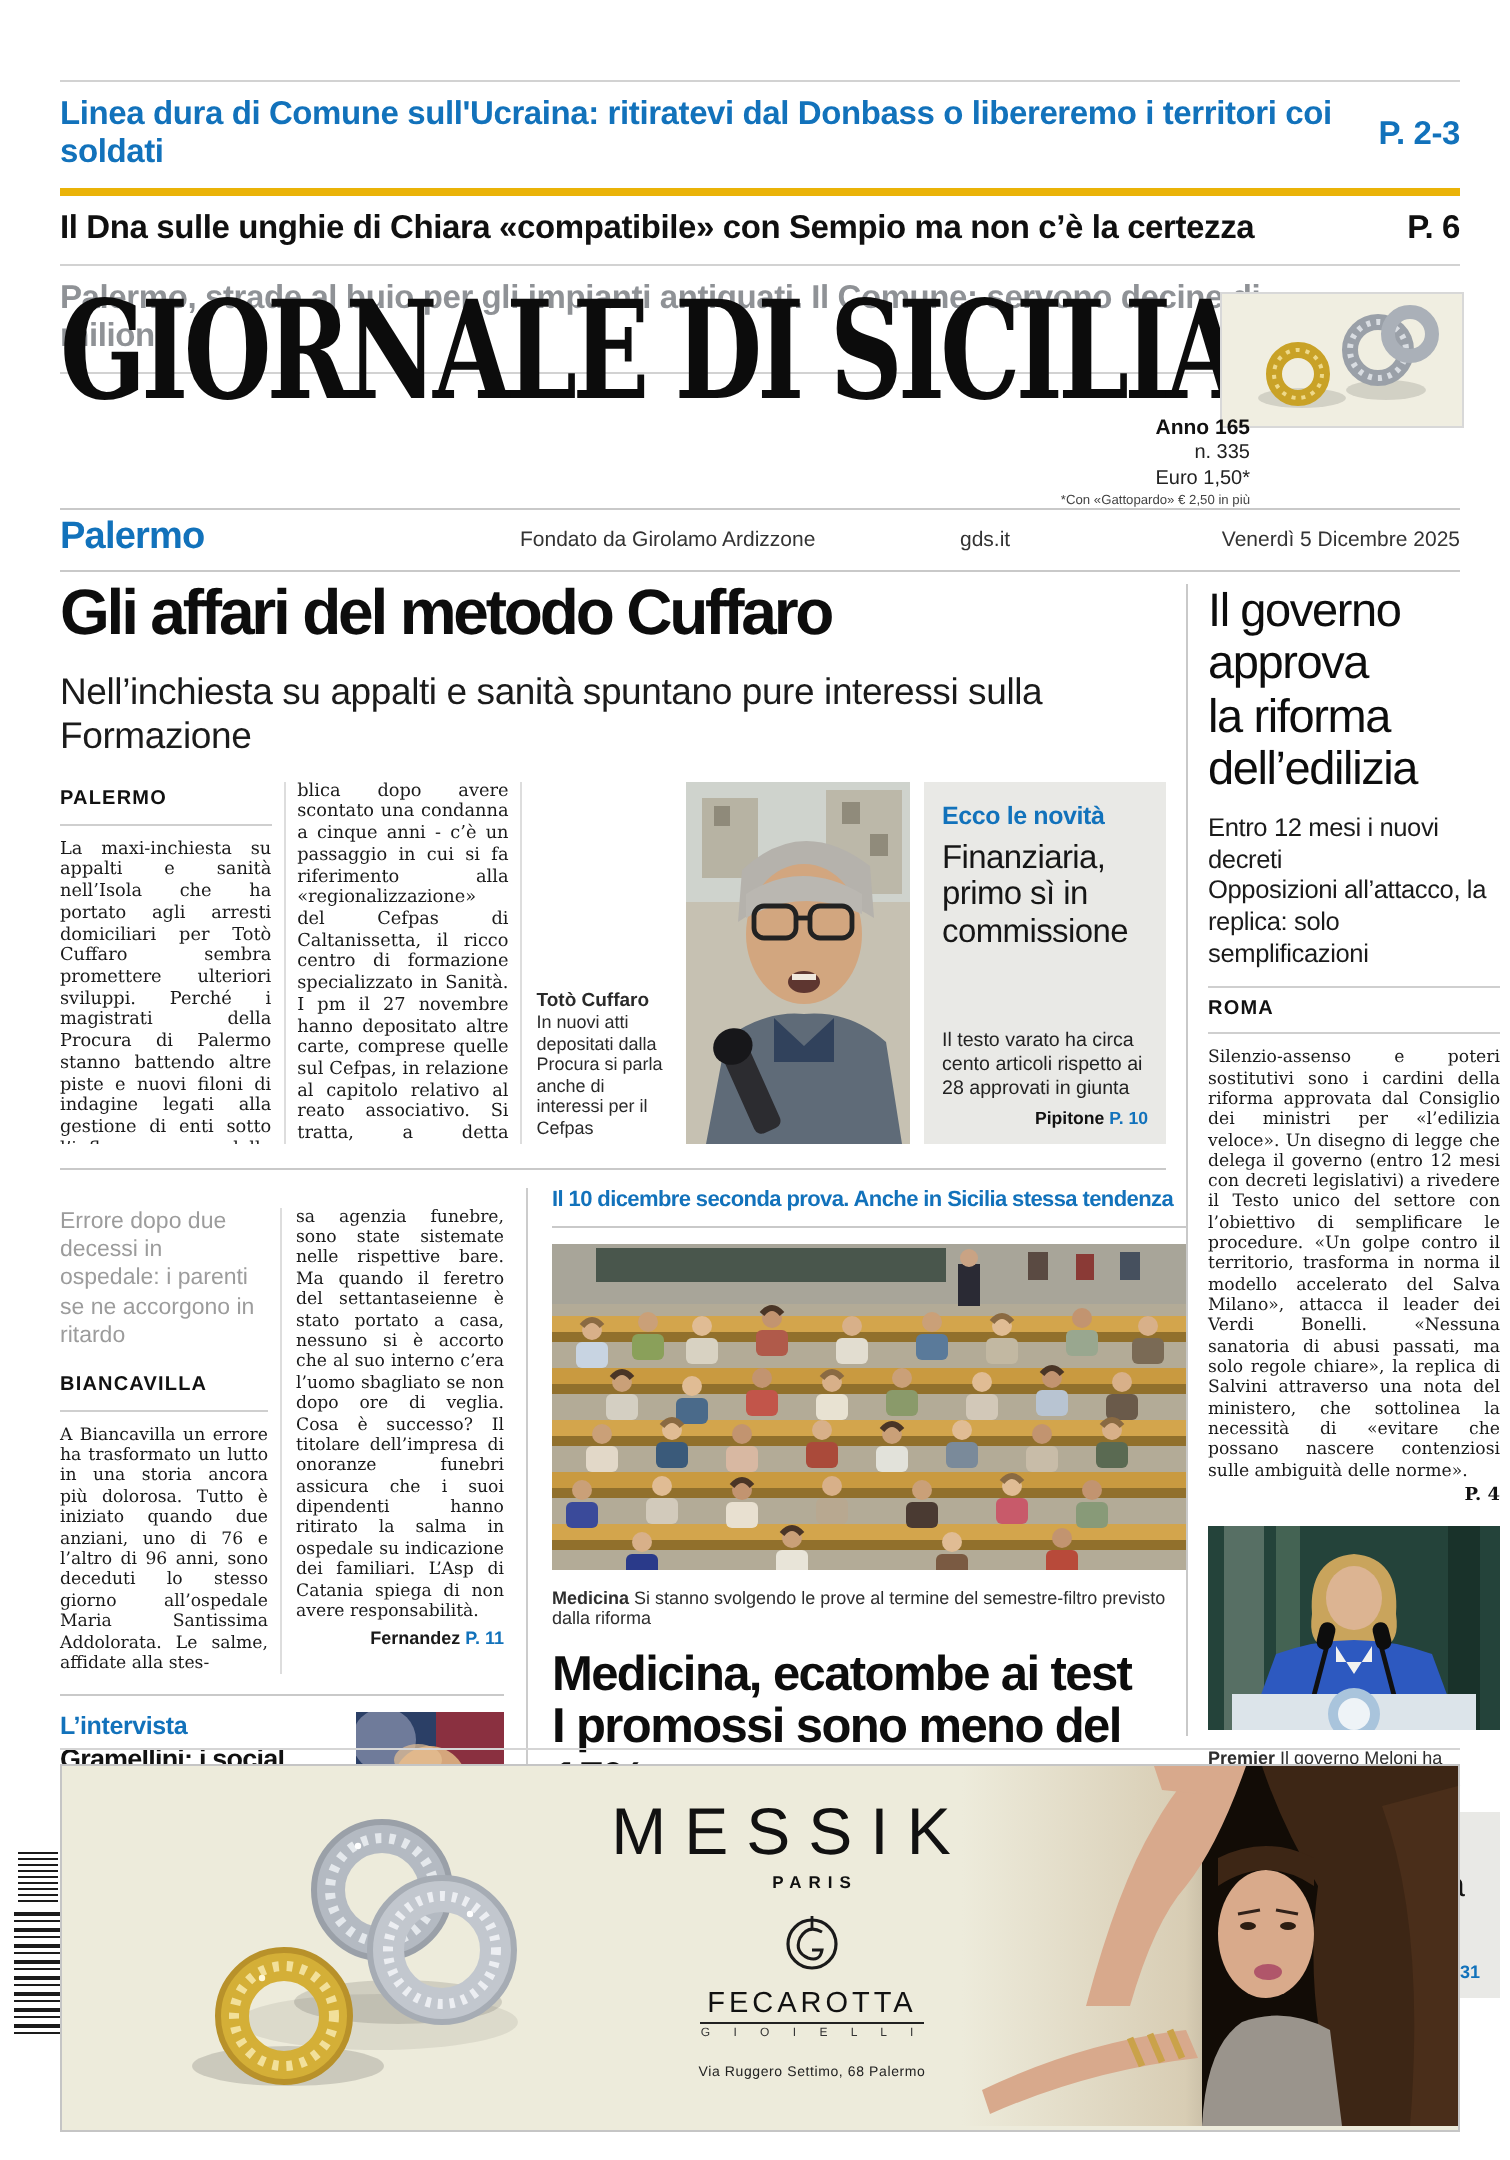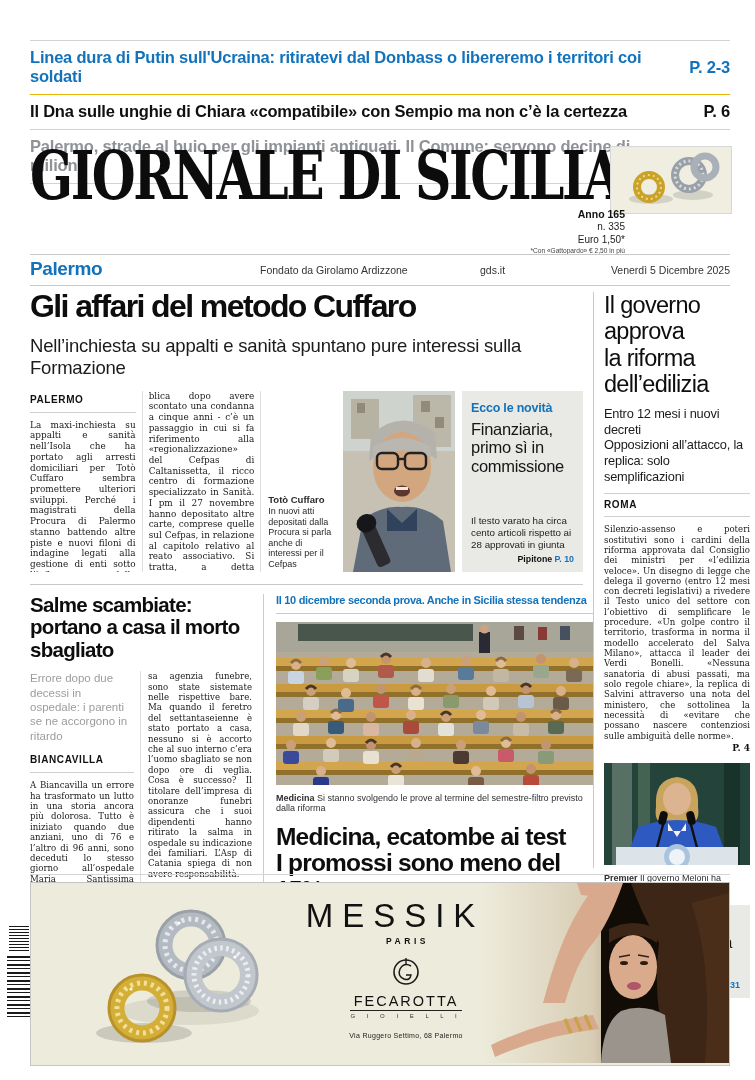--- a/index.html
+++ b/index.html
@@ -8,21 +8,21 @@
 
   
   .teasers{position:absolute;left:30px;right:25px;top:40px;border-bottom:1px solid #d2d2d2;}
   .teaser{display:flex;justify-content:space-between;align-items:center;
           padding:7px 0 8px;border-top:1px solid #d2d2d2;
           font-size:16.5px;font-weight:bold;letter-spacing:-.2px;}
   .teaser .pg{font-weight:bold;margin-left:14px;white-space:nowrap;}
   .t-blue+".pg"{color:#1272bb;}
   .teaser.row1{color:#1272bb;}
   .teaser.row1{border-top:1px solid #d2d2d2;}
-  .teaser.row2{color:#101010;border-top:1px solid #eab308;text-align:right;}
+  .teaser.row2{color:#101010;border-top:4px solid #eab308;text-align:right;}
   .teaser.row2 .pg{color:#0f63a8;}
   .teaser.row3{color:#8f9296;border-top:1px solid #d2d2d2;}
   .teaser.row3 .pg{color:#8f9296;}
   .teaser.row1 .pg{color:#1272bb;}
 
   
   .masthead{position:absolute;left:30px;right:25px;top:142px;height:110px;}
   .logo{font-family:"DejaVu Serif",serif;font-weight:bold;font-size:63px;line-height:1;
         letter-spacing:-3px;white-space:nowrap;color:#0c0c0c;
         transform:scaleX(.8) scaleY(1.08);transform-origin:left top;}
@@ -135,21 +135,21 @@
   .bc2{height:62px;width:24px;margin-top:4px;
        background:repeating-linear-gradient(180deg,#1a1a1a 0 2px,transparent 2px 4px,#1a1a1a 4px 5px,transparent 5px 8px);}
 </style>
 </head>
 <body>
 
 <div class="page">
 
   <div class="teasers">
     <div class="teaser row1">
-      <span>Linea dura di Putin sull'Ucraina: ritiratevi dal Donbass o libereremo i territori coi soldati</span>
+      <span>Linea dura di Comune sull'Ucraina: ritiratevi dal Donbass o libereremo i territori coi soldati</span>
       <span class="pg">P. 2-3</span>
     </div>
     <div class="teaser row2">
       <span>Il Dna sulle unghie di Chiara «compatibile» con Sempio ma non c’è la certezza</span>
       <span class="pg" style="color:#101010">P.  6</span>
     </div>
     <div class="teaser row3">
       <span>Palermo, strade al buio per gli impianti antiquati. Il Comune: servono decine di milioni</span>
       <span class="pg">P. 16</span>
     </div>
@@ -235,21 +235,20 @@
           <span class="pg">P. 10</span>
         </div>
       </div>
     </div>
 
     <hr class="hline">
 
     <div class="row2x">
 
       <div class="left2">
-        <div class="salme-hl">Salme scambiate: portano a casa il morto sbagliato</div>
         <div class="salme-cols">
           <div class="scol s1">
             <div class="salme-sub">Errore dopo due decessi in ospedale: i parenti se ne accorgono in ritardo</div>
             <div class="dateline">BIANCAVILLA</div>
             <span>A Biancavilla un errore ha trasformato un lutto in una storia ancora più dolorosa. Tutto è iniziato quando due anziani, uno di 76 e l’altro di 96 anni, sono deceduti lo stesso giorno all’ospedale Maria Santissima Addolorata. Le salme, affidate alla stes-</span>
           </div>
           <div class="scol">
             <span>sa agenzia funebre, sono state sistemate nelle rispettive bare. Ma quando il feretro del settantaseienne è stato portato a casa, nessuno si è accorto che al suo interno c’era l’uomo sbagliato se non dopo ore di veglia. Cosa è successo? Il titolare dell’impresa di onoranze funebri assicura che i suoi dipendenti hanno ritirato la salma in ospedale su indicazione dei familiari. L’Asp di Catania spiega di non avere responsabilità.</span>
             <div class="byline">
               <span>Fernandez</span>

